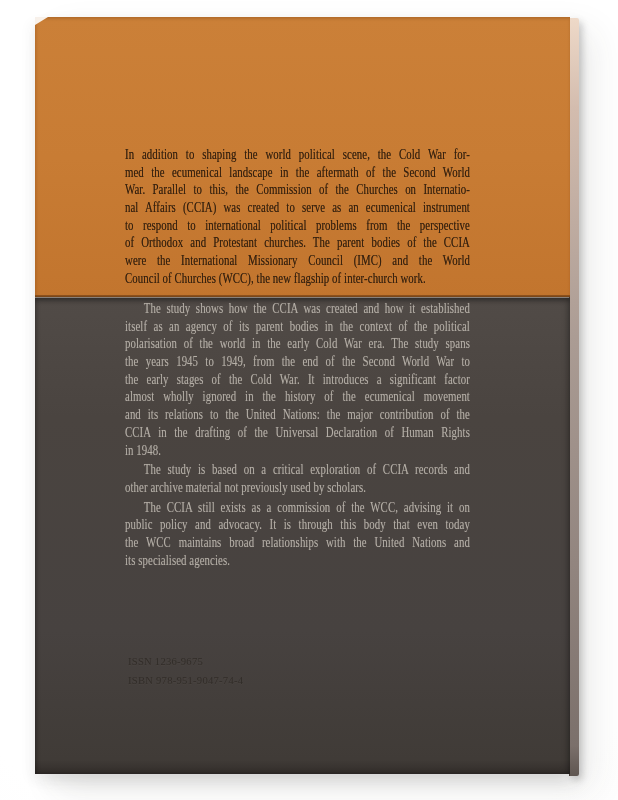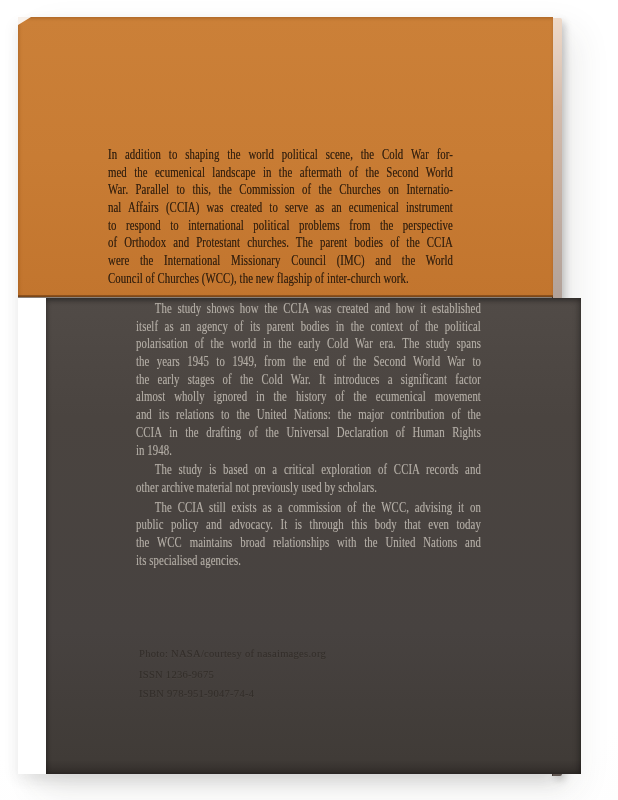--- a/index.html
+++ b/index.html
@@ -10,21 +10,21 @@
     background: #ffffff;
     overflow: hidden;
   }
   .photo {
     position: relative;
     width: 618px; height: 800px;
     background: radial-gradient(130% 120% at 48% 45%, #ffffff 55%, #fbfafa 82%, #f3f2f1 100%);
   }
   .book {
     position: absolute;
-    left: 18px; top: 17px;
+    left: 35px; top: 17px;
     width: 535px; height: 757px;
     box-shadow: 22px 16px 34px rgba(60,55,50,0.10),
                 8px 8px 16px rgba(60,55,50,0.09),
                 -4px 6px 12px rgba(60,55,50,0.05);
     font-family: Liberation Serif, serif;
   }
   
   .page-edge {
     position: absolute;
     top: 1px; right: -9px;
@@ -54,21 +54,20 @@
     left: 0; top: 278px;
     width: 100%; height: 3px;
     background: linear-gradient(180deg, rgba(95,48,10,0.45), rgba(20,12,6,0.55));
   }
   .dark-section {
     position: absolute;
     left: 0; top: 281px;
     width: 100%; height: calc(100% - 281px);
     background: linear-gradient(180deg, #514b47 0%, #4a4440 25%, #474240 70%, #403b37 97%, #322d2a 100%);
     box-shadow: inset 0 3px 5px rgba(0,0,0,0.28), inset -3px 0 6px rgba(0,0,0,0.18), inset 2px 0 4px rgba(0,0,0,0.12);
-    margin-left: 28px;
   }
   
   .textblock {
     position: absolute;
     width: 440px;
     transform: scaleX(0.784);
     transform-origin: 0 0;
     font-size: 13.8px;
     line-height: 17.7px;
     letter-spacing: 0.1px;
@@ -148,19 +147,18 @@
           </div>
         <div class="para" data-bind-lines="book.dark_section.paragraphs.2.lines">
             <div class="tline">The CCIA still exists as a commission of the WCC, advising it on</div>
             <div class="tline">public policy and advocacy. It is through this body that even today</div>
             <div class="tline">the WCC maintains broad relationships with the United Nations and</div>
             <div class="tline">its specialised agencies.</div>
           </div>
       </div>
 
       <div class="credits">
-        <div class="credit-line" data-bind="book.dark_section.credits.photo_line">Photo: NASA/courtesy of nasaimages.org</div>
         <div class="credit-line issn" data-bind="book.dark_section.credits.issn">ISSN 1236-9675</div>
         <div class="credit-line isbn" data-bind="book.dark_section.credits.isbn">ISBN 978-951-9047-74-4</div>
       </div>
     </div>
   </div>
 </div>
 
 </body></html>

